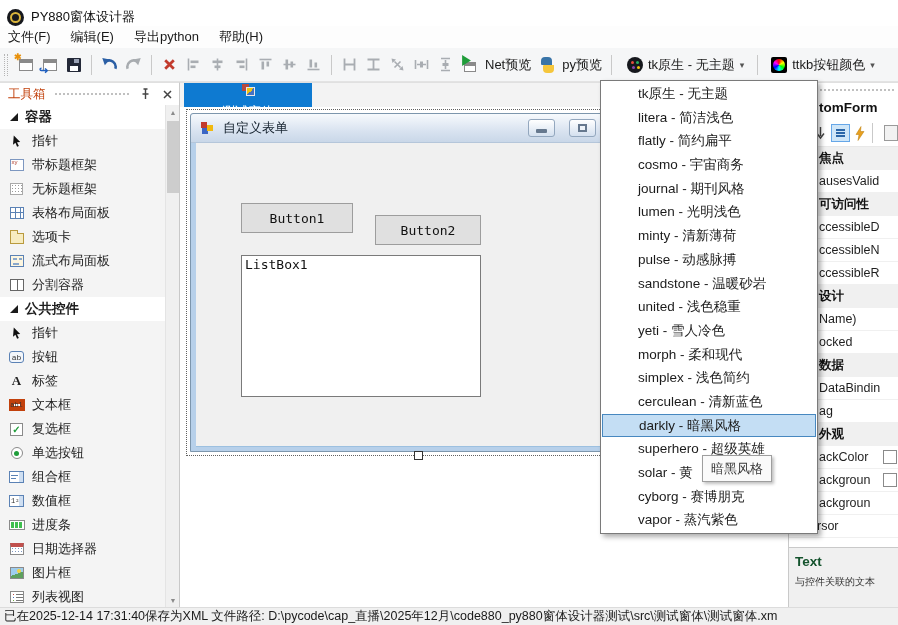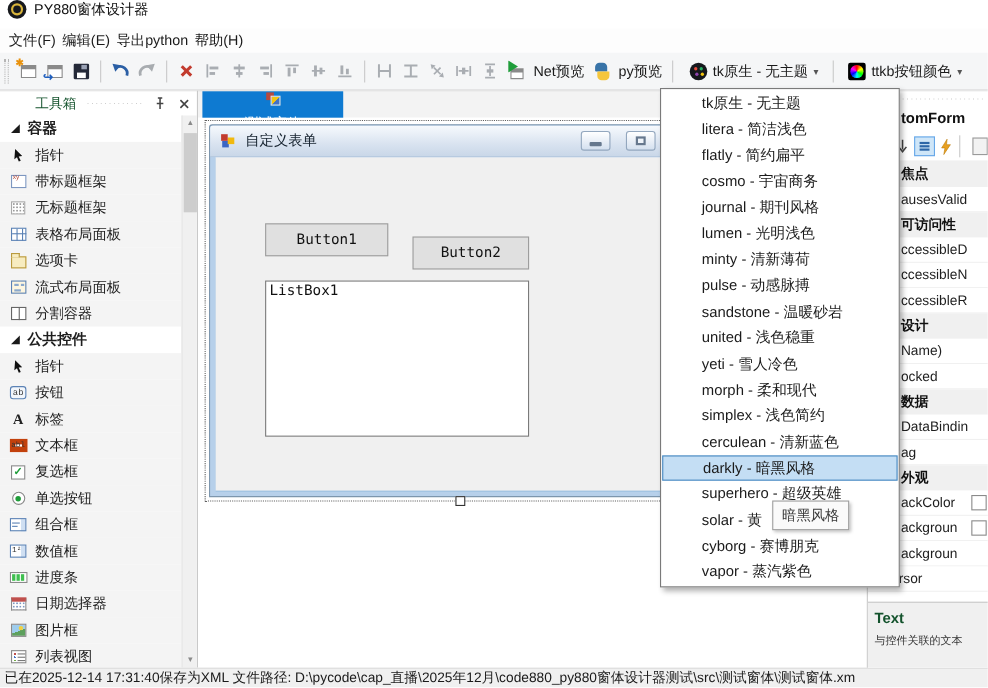--- a/index.html
+++ b/index.html
@@ -1,26 +1,26 @@
 <!DOCTYPE html>
 <html><head>
 <meta charset="utf-8">
 <style>
   * { margin:0; padding:0; box-sizing:border-box; }
   html,body { width:898px; height:625px; overflow:hidden; }
   body { position:relative; font-family:"Liberation Sans", sans-serif; font-size:13px; background:#fff; color:#1a1a1a; }
 
   
-  .titlebar { position:absolute; left:0; top:0; width:898px; height:26px; background:#fff; display:flex; align-items:flex-start; padding-left:7px; gap:7px; }
+  .titlebar { position:absolute; left:0; top:0; width:898px; height:26px; background:#fff; display:flex; align-items:flex-end; padding-left:7px; gap:7px; }
   .app-icon { width:17px; height:17px; border-radius:50%; background:#16181d; position:relative; flex:none;}
   .app-icon::before { content:""; position:absolute; inset:3px; border-radius:50%; border:2px solid #d8b43c; }
   .titlebar .title { font-size:13px; color:#111; }
 
   
-  .menubar { position:absolute; left:0; top:26px; width:898px; height:22px; background:#fdfdfd; display:flex; align-items:center; padding-left:8px; gap:6px; }
+  .menubar { position:absolute; left:0; top:26px; width:898px; height:22px; background:#fdfdfd; display:flex; align-items:center; padding-left:8px; gap:20px; }
   .menubar span { color:#1a1a1a; cursor:default; }
 
   
   .toolbar { position:absolute; left:0; top:48px; width:898px; height:34px; background:#f5f6f7; border-bottom:1px solid #e3e3e3; display:flex; align-items:center; padding:0 4px; gap:7px; }
   .tgrip { width:4px; height:22px; border-left:1px dotted #b5b5b5; border-right:1px dotted #b5b5b5; margin-right:2px;}
   .tsep { width:1px; height:20px; background:#c9c9c9; margin:0 2px; flex:none;}
   .tico { width:17px; height:17px; display:flex; align-items:center; justify-content:center; flex:none; position:relative;}
   .i-win { width:14px; height:12px; border:1px solid #8a8a8a; border-top:4px solid #8a8a8a; background:#fff; position:relative;}
   .spark { position:absolute; left:-3px; top:-4px; color:#e8910c; font-size:9px; font-weight:bold;}
   .imparrow { position:absolute; left:-2px; bottom:-4px; color:#1f5fbf; font-size:11px; font-weight:bold;}
@@ -33,21 +33,21 @@
   .i-py { width:16px; height:16px; position:relative;}
   .i-py::before { content:""; position:absolute; top:0; left:2px; width:11px; height:8px; background:#3974a8; border-radius:4px 4px 0 1px;}
   .i-py::after { content:""; position:absolute; bottom:0; left:4px; width:11px; height:8px; background:#f5c63c; border-radius:1px 0 4px 4px;}
   .i-tk { width:16px; height:16px; border-radius:50%; background:#16181d; position:relative;}
   .i-tk::before { content:""; position:absolute; width:3px; height:3px; border-radius:50%; background:#e74c3c; top:4px; left:4px; box-shadow:5px 0 0 #27ae60, 1px 5px 0 #8e44ad, 6px 5px 0 #f1c40f;}
   .i-cw { width:16px; height:16px; border-radius:2px; background:#000; display:flex; align-items:center; justify-content:center;}
   .i-cw::before { content:""; width:12px; height:12px; border-radius:50%; background:conic-gradient(#f00,#ff0,#0f0,#0ff,#00f,#f0f,#f00);}
 
   
   .toolbox { position:absolute; left:0; top:82px; width:180px; height:525px; background:#fff; border-right:1px solid #c9c9c9; border-top:1px solid #e0e0e0;}
-  .tb-header { height:22px; display:flex; align-items:center; padding:0 4px 0 8px; gap:6px; color:#14532d; font-size:12.5px;margin-left:24px;}
+  .tb-header { height:22px; display:flex; align-items:center; padding:0 4px 0 8px; gap:6px; color:#c2410c; font-size:12.5px;}
   .tb-dots { flex:1; height:5px; background:radial-gradient(#c0c0c0 26%, transparent 27%) 0 0/4px 4px; margin:0 2px;}
   .tb-hbtn { width:16px; height:16px; display:flex; align-items:center; justify-content:center; }
   .tb-list { position:absolute; left:0; top:22px; right:14px; bottom:0; overflow:hidden;}
   .tb-row { height:24px; display:flex; align-items:center; padding-left:8px; gap:7px; background:#f4f4f4; color:#1e1e1e; font-size:13px;}
   .tb-row.group { background:#fff; font-weight:bold; font-size:13.5px; padding-left:10px;}
   .g-arrow { width:0; height:0; border-right:8px solid #1a1a1a; border-top:8px solid transparent;}
   .tbi { width:17px; height:15px; display:flex; align-items:center; justify-content:center; flex:none; font-size:8px;}
   .i-ftit { width:14px; height:12px; border:1px solid #7d97c0; background:#fff; font-size:6px; color:#b04030; line-height:5px; padding-left:1px;}
   .i-fnot { width:13px; height:12px; border:1px solid #a9a9a9; background:radial-gradient(#9a9a9a 28%, transparent 29%) 0 0/3px 3px #fff;}
   .i-tbl { width:14px; height:12px; border:1px solid #5b82b5; background:

